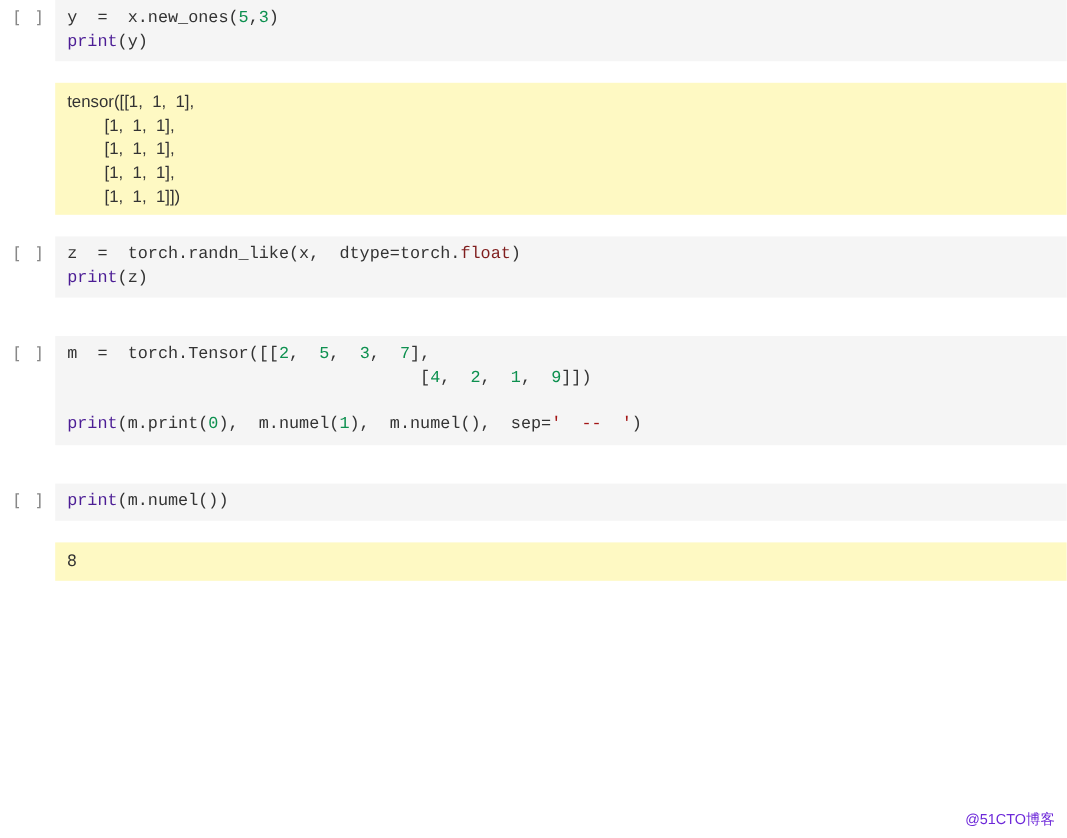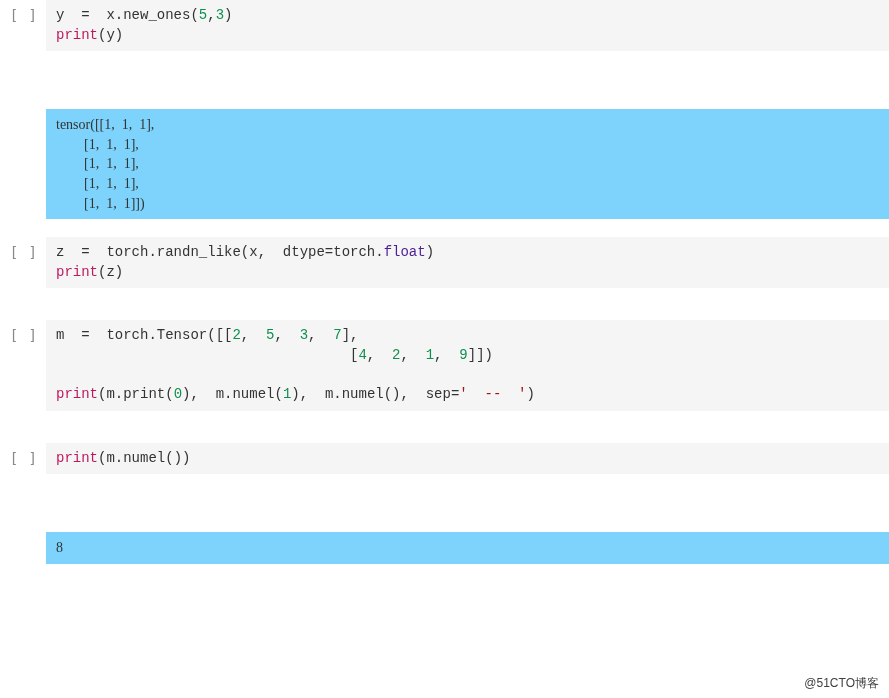--- a/index.html
+++ b/index.html
@@ -29,35 +29,34 @@
     .code-area {
       flex: 1;
       background: #f5f5f5;
       padding: 6px 10px;
       font-family: "SimSun", "Courier New", monospace;
       white-space: pre;
     }
     .output-area {
       flex: 1;
       padding: 6px 10px;
-      font-family: Liberation Serif, serif;
+      font-family: Liberation Sans, sans-serif;
       white-space: pre;
-      background: #7dd3fc;
-      margin-top: 40px;
+      background: #fef9c3;
     }
     .gap { height: 14px; }
     .tok-n { color: #0d904f; }
-    .tok-fn { color: #be185d; }
-    .tok-kw { color: #4c1d95; }
+    .tok-fn { color: #4c1d95; }
+    .tok-kw { color: #7f1d1d; }
     .tok-str { color: #a31515; }
     .watermark {
       position: fixed;
       bottom: 6px;
       right: 10px;
-      color: #404040;
+      color: #6d28d9;
       font-size: 12px;
       font-family: sans-serif;
     }
   </style>
 </head>
 <body>
 
 <div id="cells">
     <div class="cell">
       <div class="prompt">[ ]</div>

